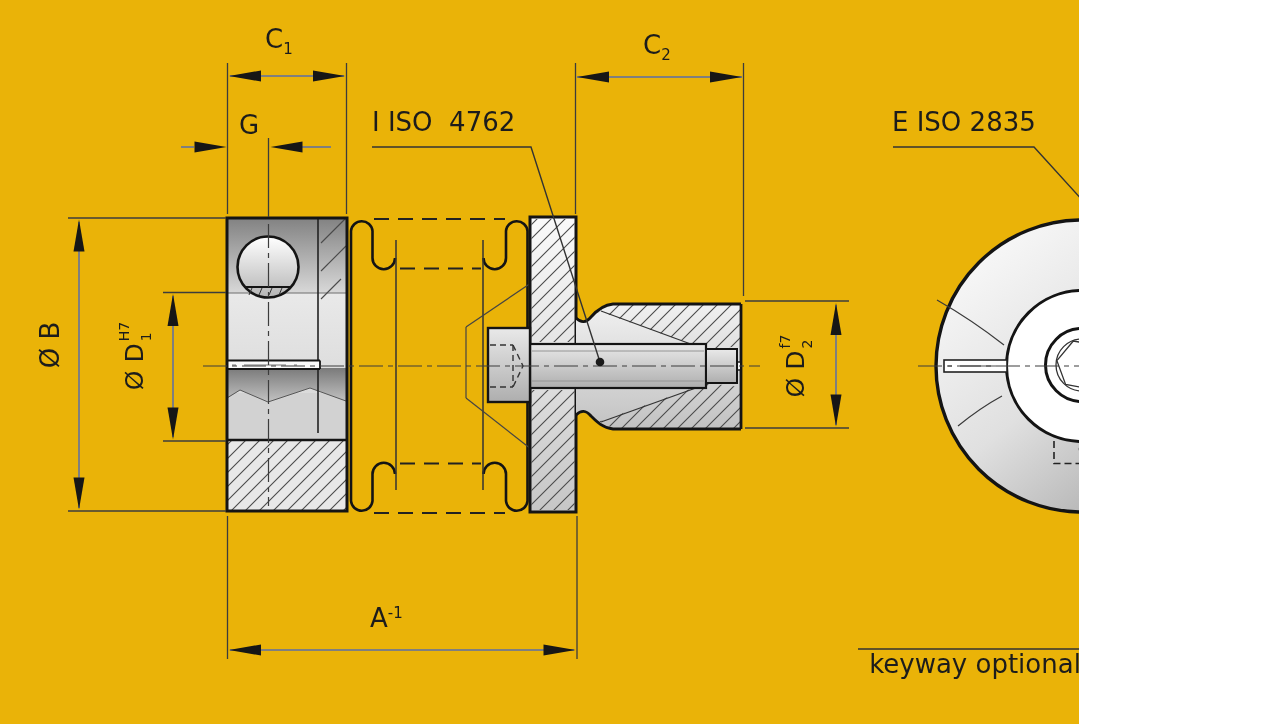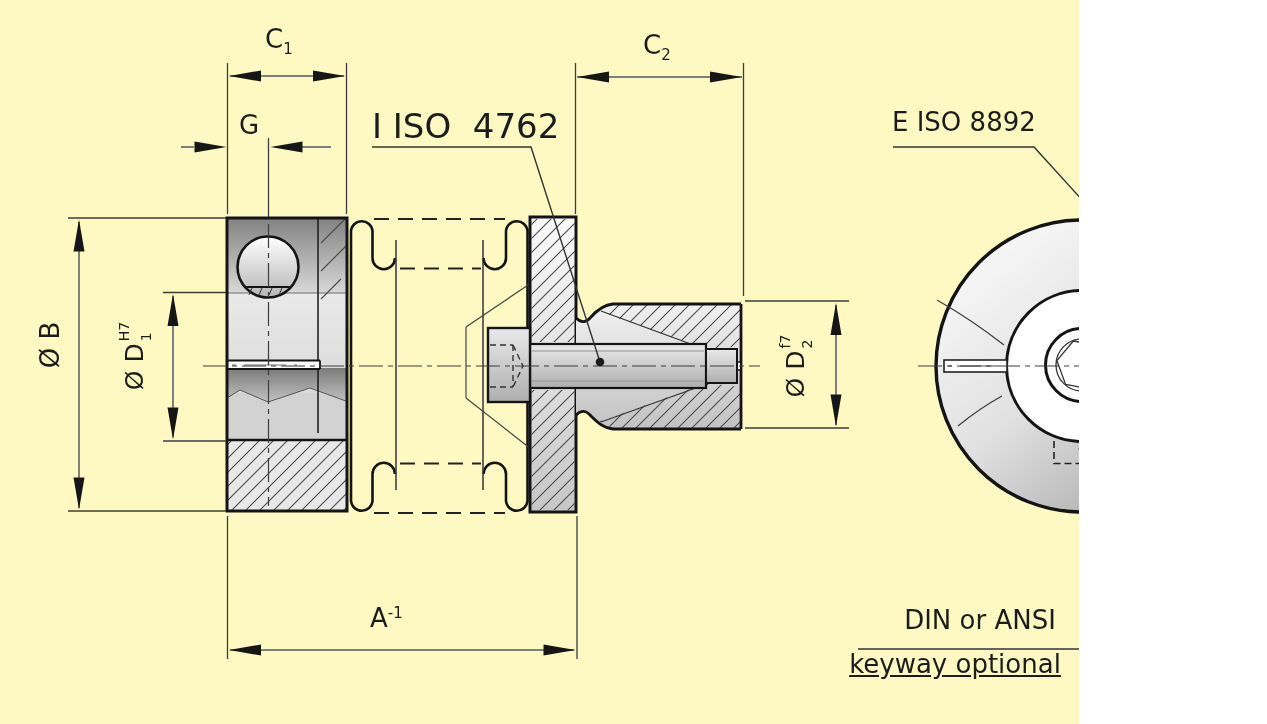--- a/index.html
+++ b/index.html
@@ -1,16 +1,16 @@
 <!DOCTYPE html>
 <html><head>
 <meta charset="utf-8">
 <style>
   html,body{margin:0;padding:0;background:#ffffff;}
-  .canvas{position:relative;width:1079px;height:724px;background:#fef9c3;overflow:hidden;
+  .canvas{position:relative;width:1079px;height:724px;background:#eab308;overflow:hidden;
           font-family:"DejaVu Sans","Liberation Sans",sans-serif;color:#1a1a1a;}
   .canvas svg{position:absolute;left:0;top:0;}
   .lbl{position:absolute;font-size:26px;white-space:pre;color:#1c1c1c;line-height:1;}
   .lbl sub{font-size:15px;vertical-align:-6px;}
   .lbl sup{font-size:15px;vertical-align:9px;}
   .rot{transform:translate(-50%,-50%) rotate(-90deg);transform-origin:center;}
   .rlbl{position:absolute;font-size:25px;white-space:nowrap;color:#1c1c1c;line-height:1;display:flex;align-items:center;}
   .stack{display:inline-flex;flex-direction:column;justify-content:center;font-size:14px;line-height:1;margin-left:2px;transform:translateY(1px);}
   .stack .s-sup{transform:translateY(-4px);}
   .stack .s-sub{transform:translateY(4px);}
@@ -313,18 +313,17 @@
 <div class="rlbl rot" style="left:795px;top:366px;">
   <span>Ø</span>
       <span>&nbsp;</span>
       <span>D</span>
       <span class="stack">
         <span class="s-sup">f7</span>
         <span class="s-sub">2</span>
       </span>
 </div>
 
-<div class="lbl" style="left:372px;top:109px;font-size:34px;">I ISO  4762</div>
-<div class="lbl" style="left:892px;top:109px;font-size:26px;">E ISO 8892</div>
-<div class="lbl ctr" style="left:855px;top:607px;width:250px;">DIN or ANSI</div>
-<div class="lbl ctr" style="left:830px;top:651px;width:250px;text-decoration:underline;">keyway optional</div>
+<div class="lbl" style="left:372px;top:109px;font-size:26px;">I ISO  4762</div>
+<div class="lbl" style="left:892px;top:109px;font-size:26px;">E ISO 2835</div>
+<div class="lbl ctr" style="left:850px;top:651px;width:250px;">keyway optional</div>
 
 </div>
 
 </body></html>

